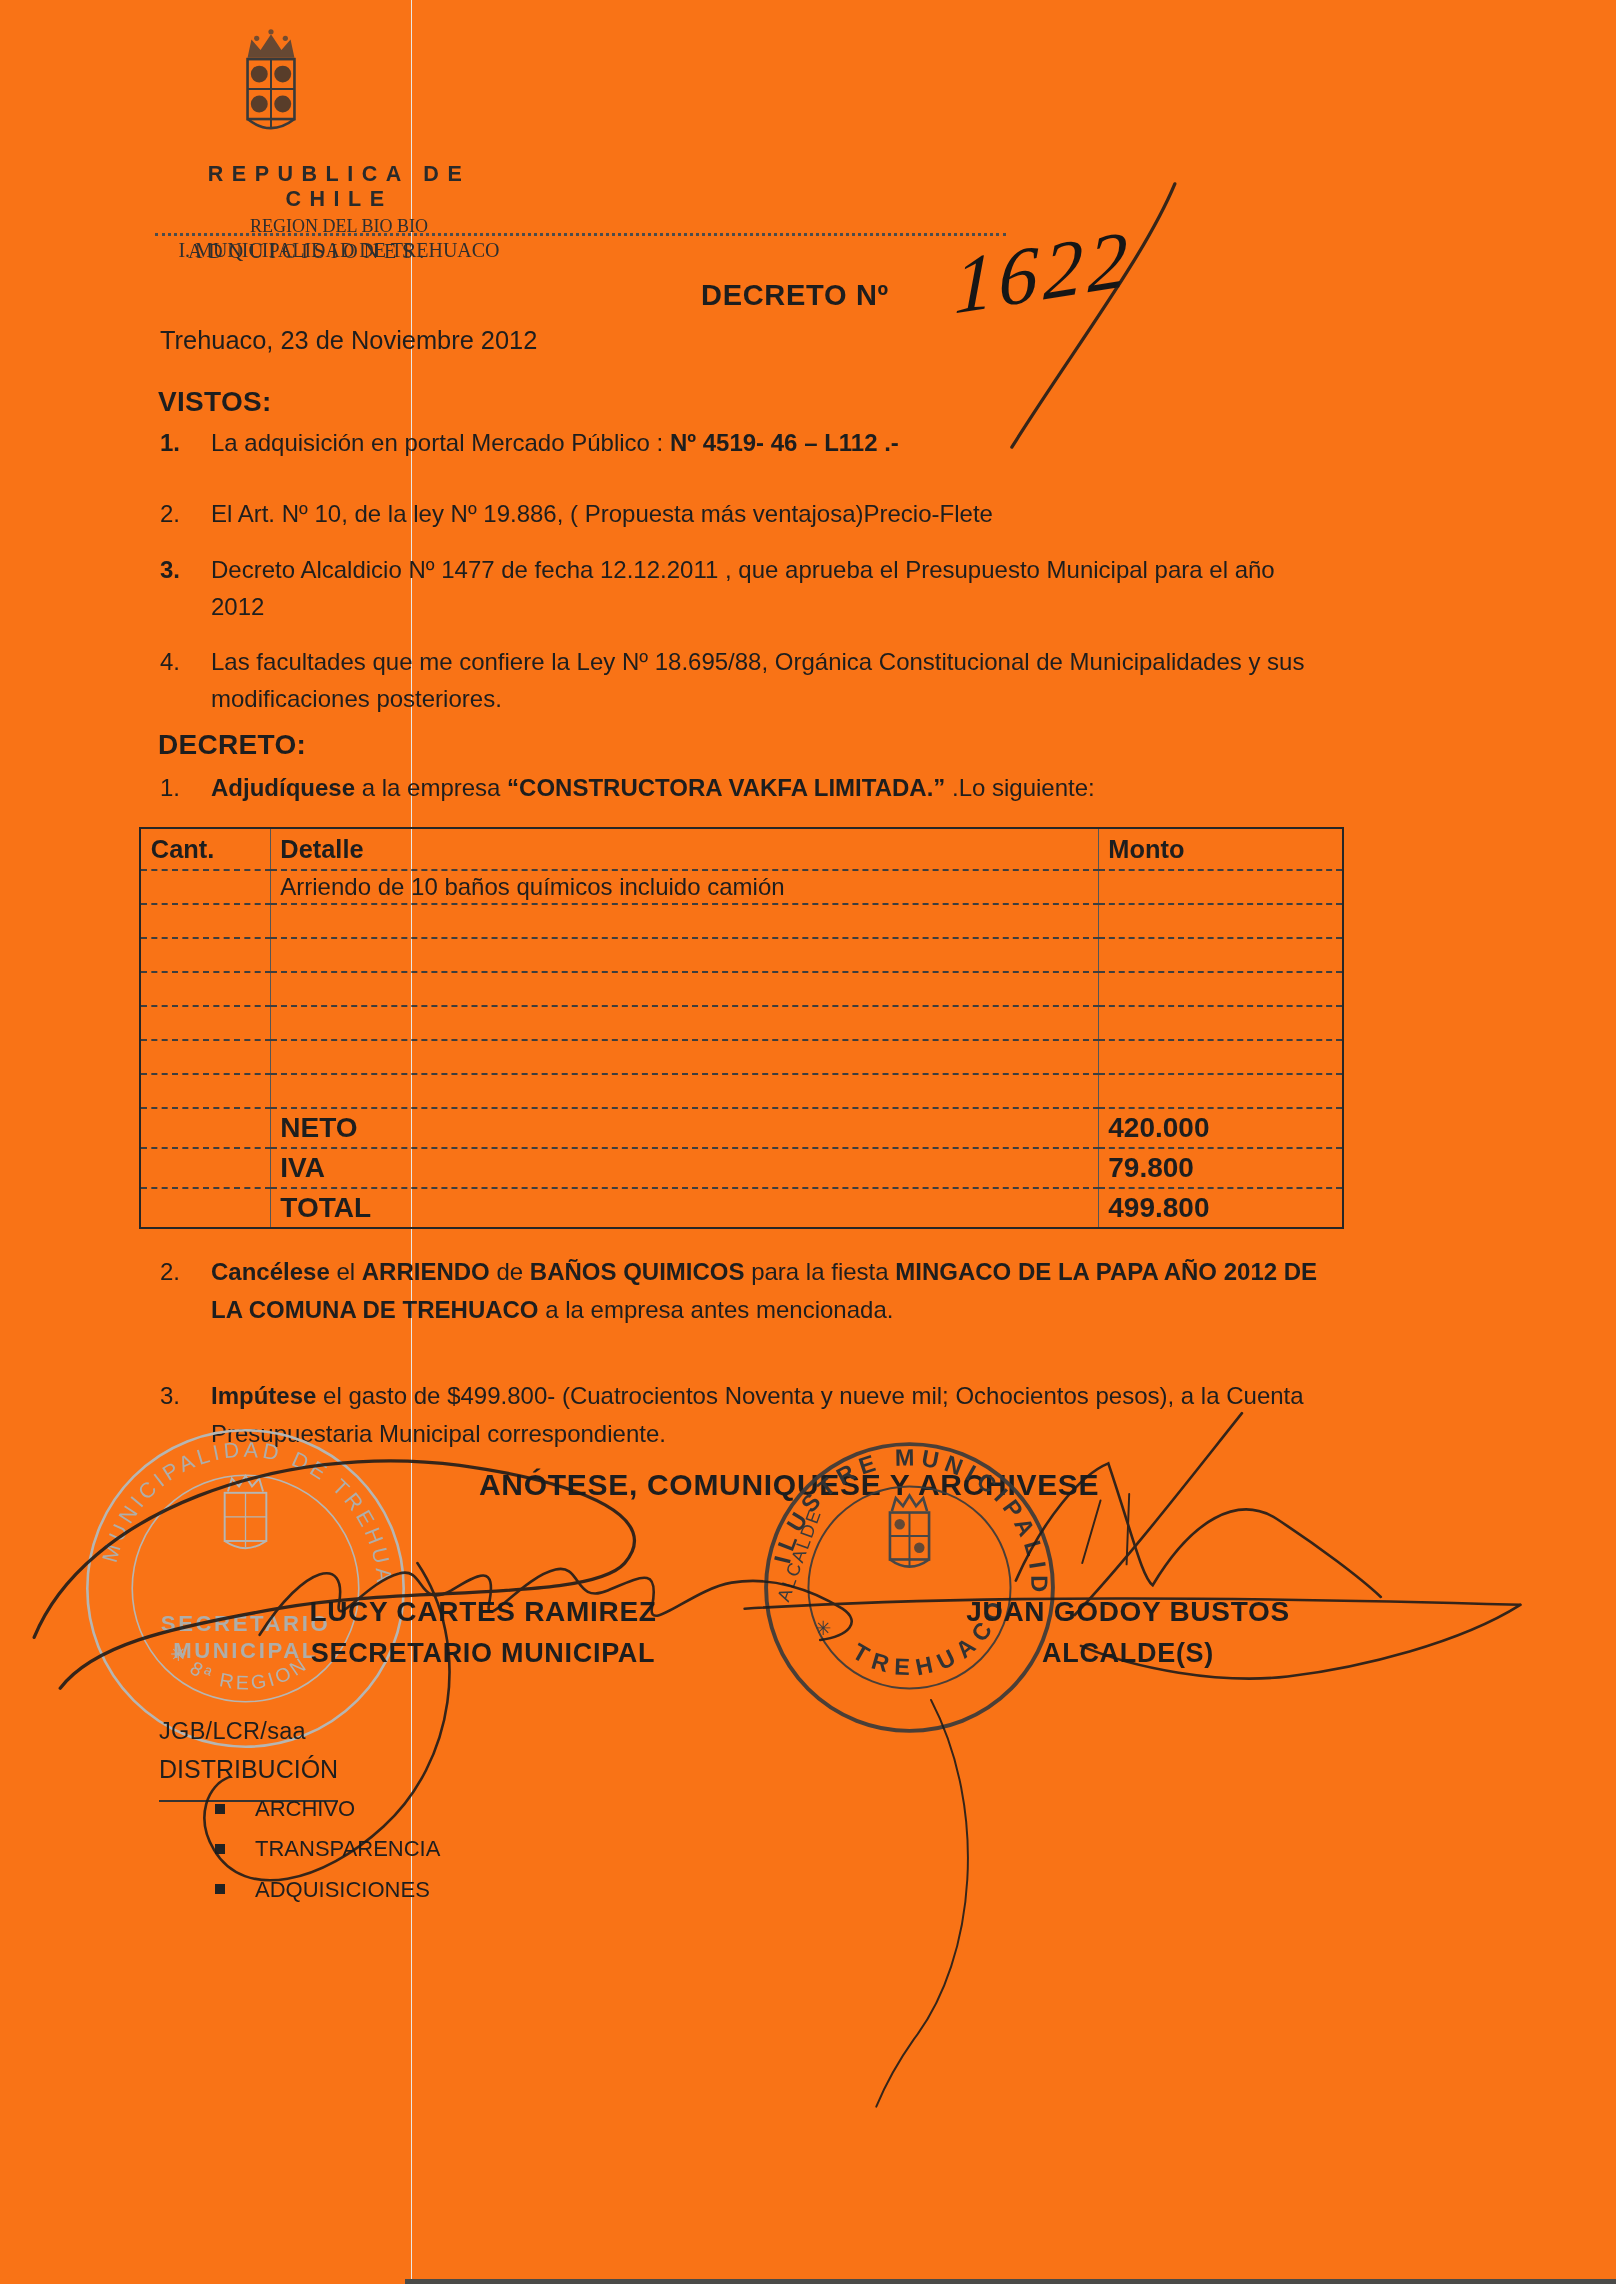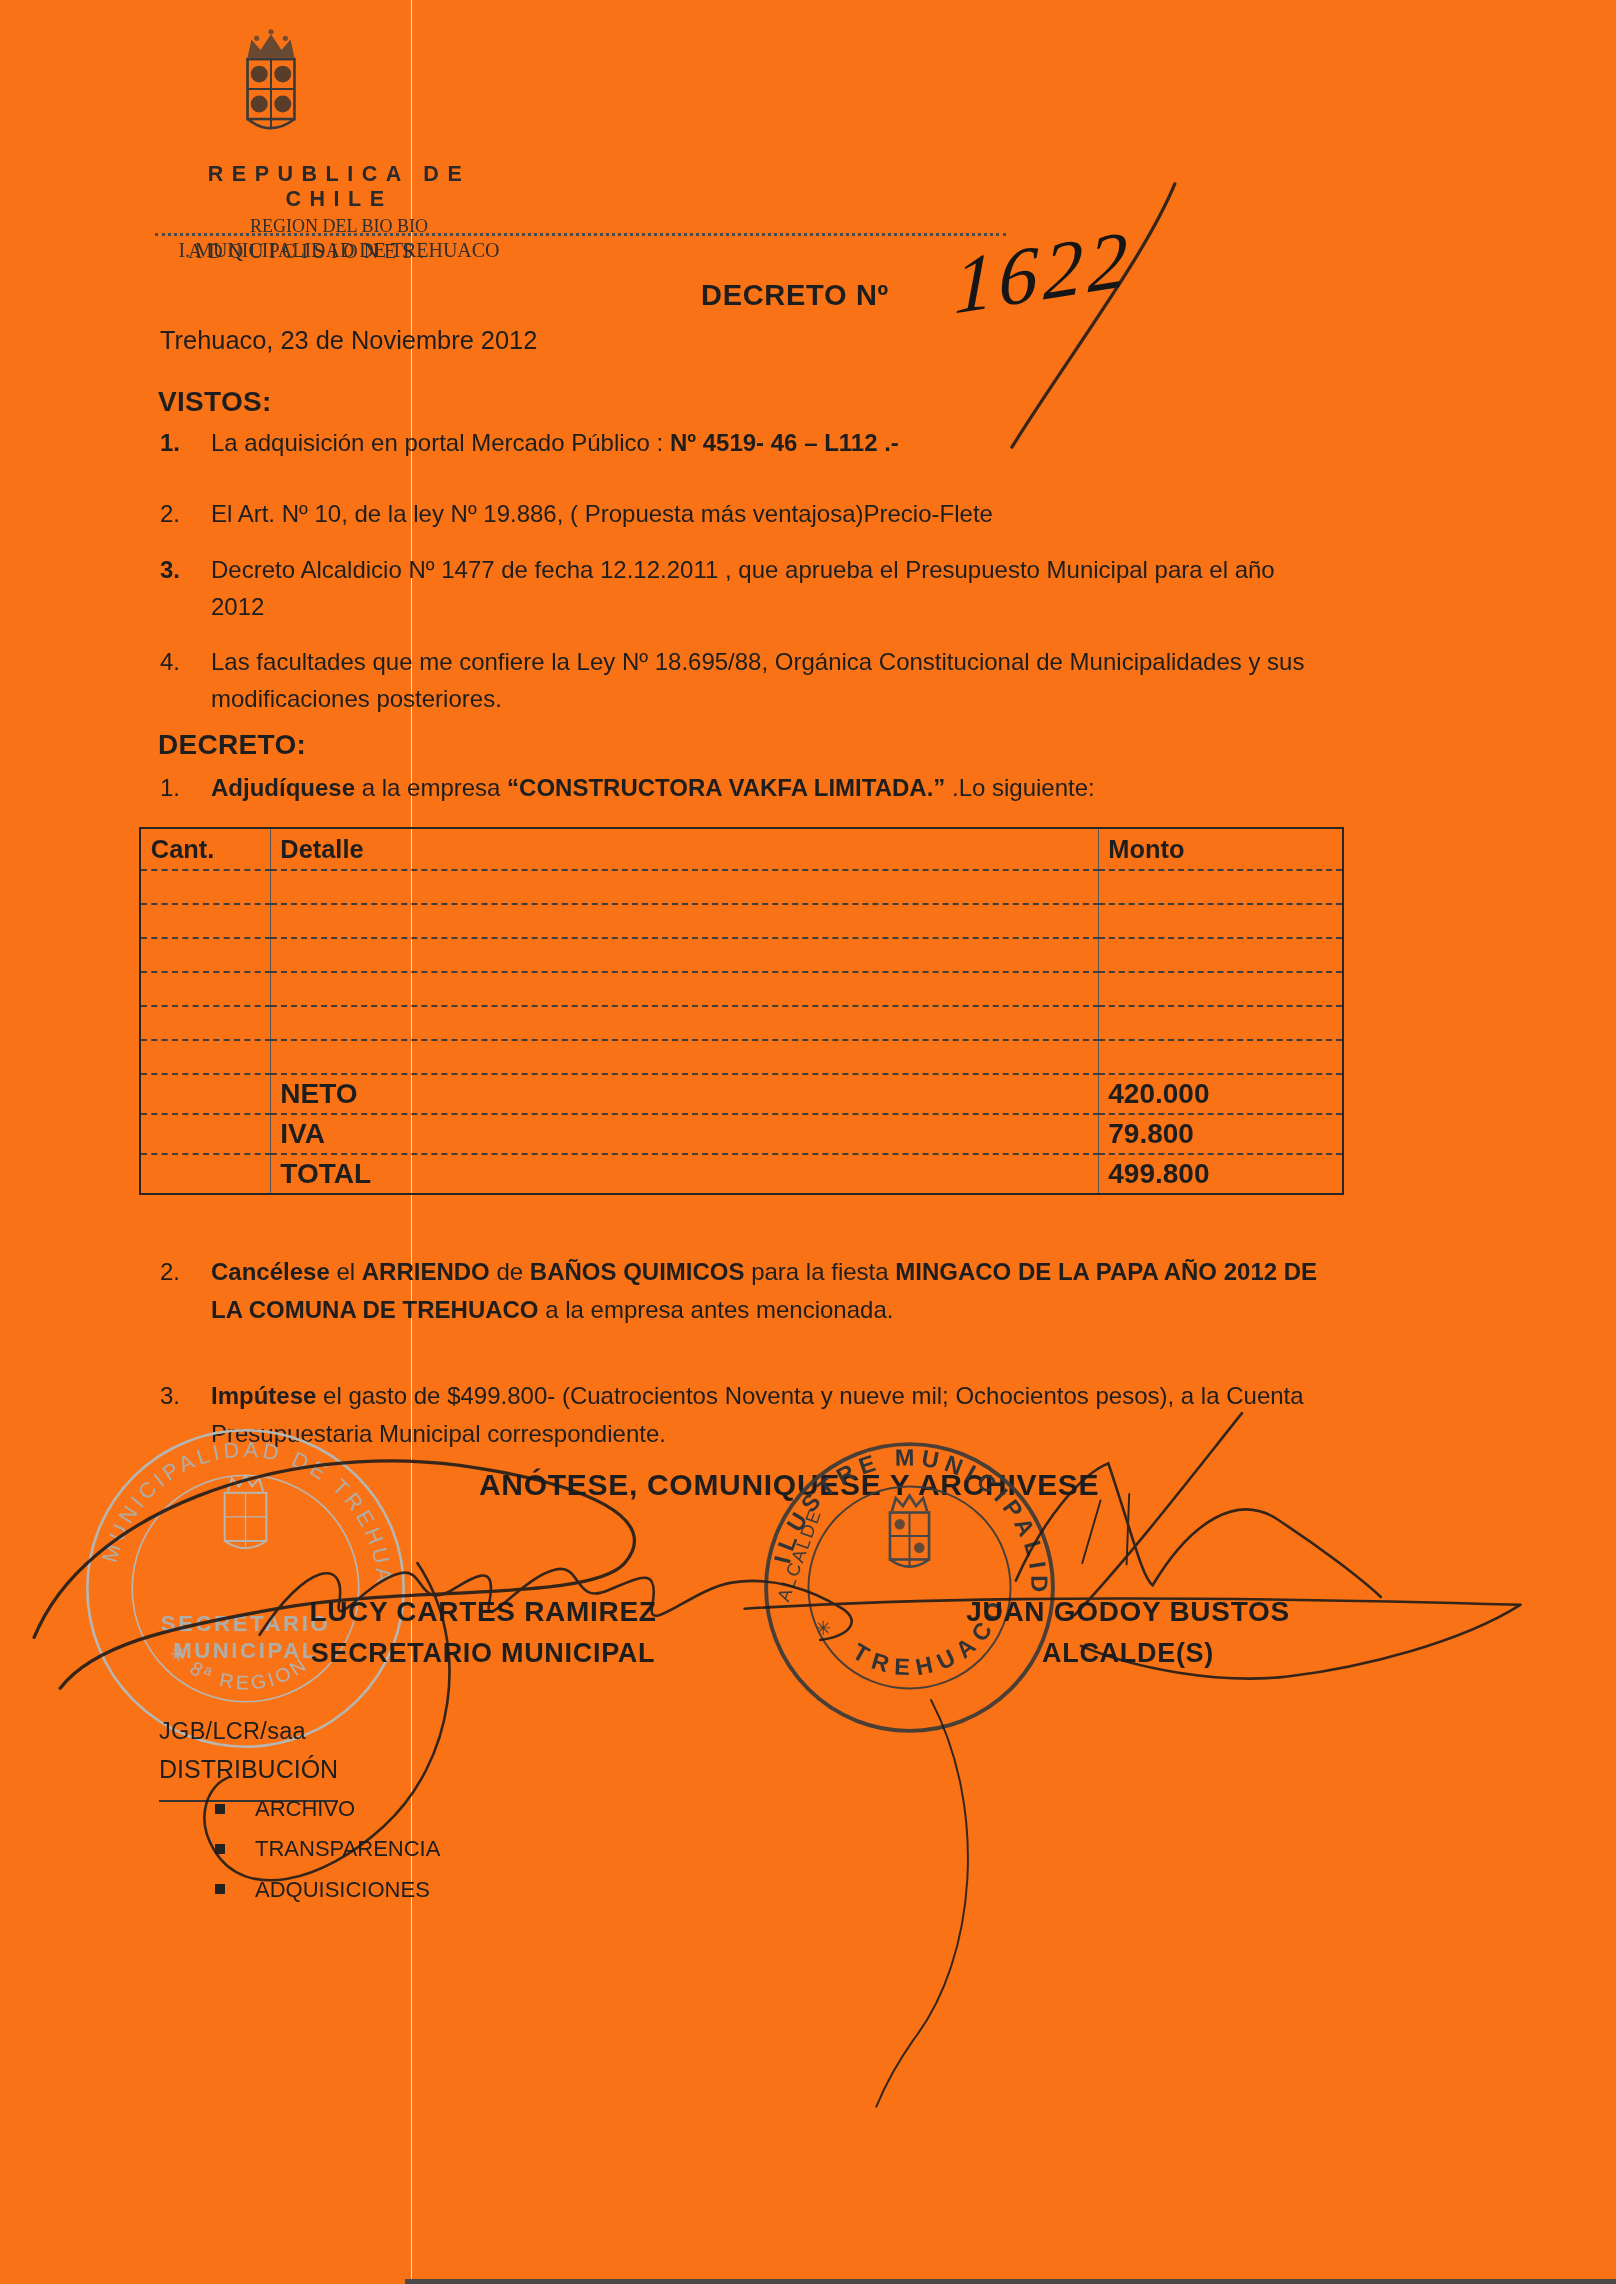--- a/index.html
+++ b/index.html
@@ -134,20 +134,25 @@
           <col style="width:245px">
         </colgroup>
       <tbody>
           <tr class="t-head">
             <td>Cant.</td>
             <td>Detalle</td>
             <td>Monto</td>
           </tr>
           <tr class="t-row">
             <td></td>
+            <td>Arriendo de 10 baños químicos incluido camión</td>
+            <td></td>
+          </tr>
+          <tr class="t-row">
+            <td></td>
             <td></td>
             <td></td>
           </tr>
           <tr class="t-row">
             <td></td>
             <td></td>
             <td></td>
           </tr>
           <tr class="t-row">
             <td></td>

